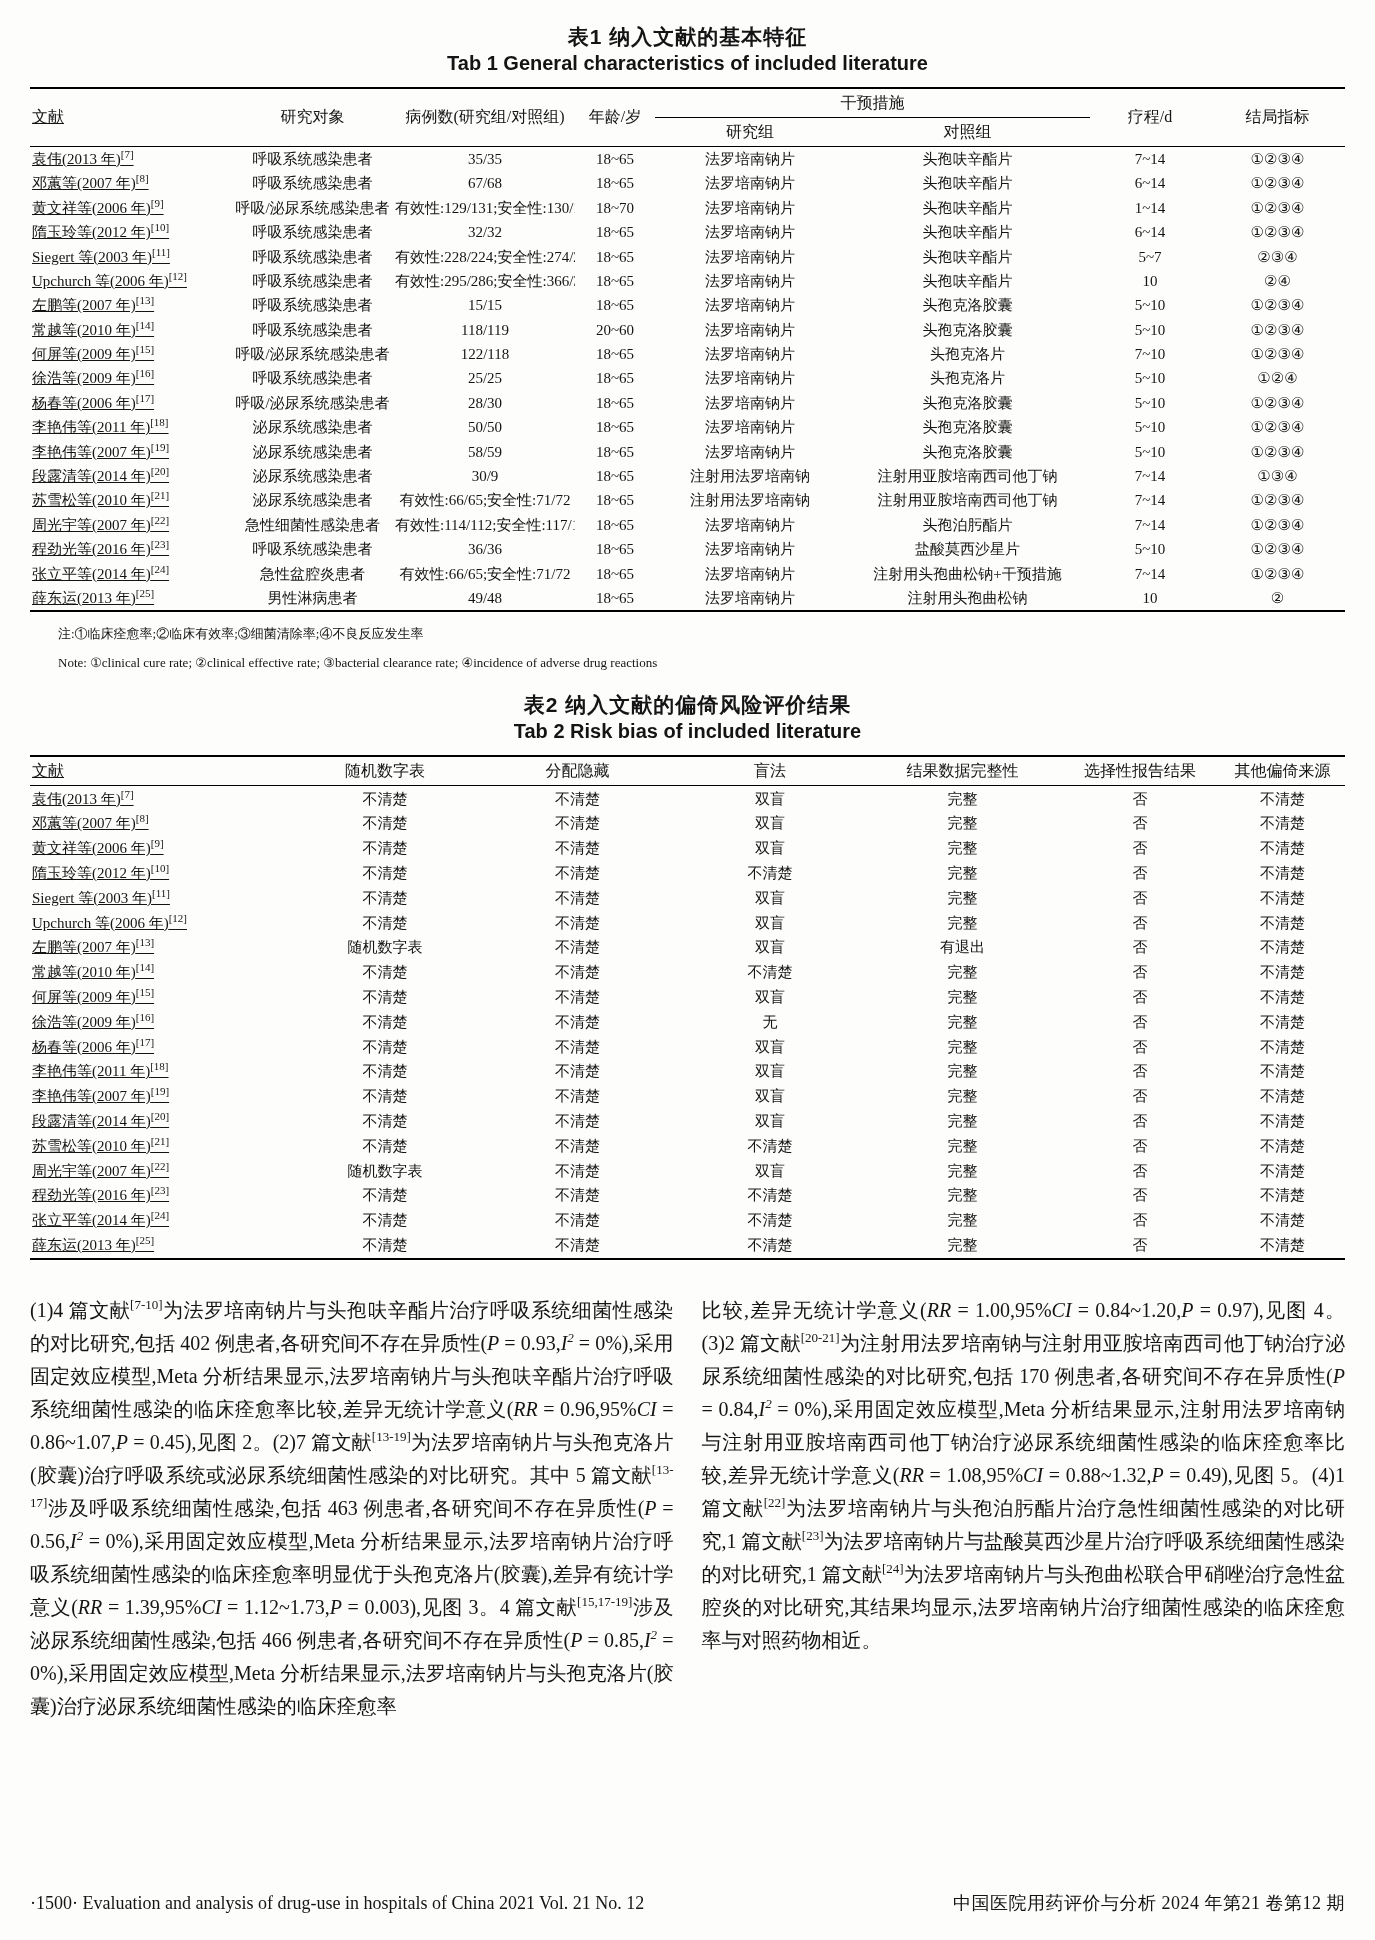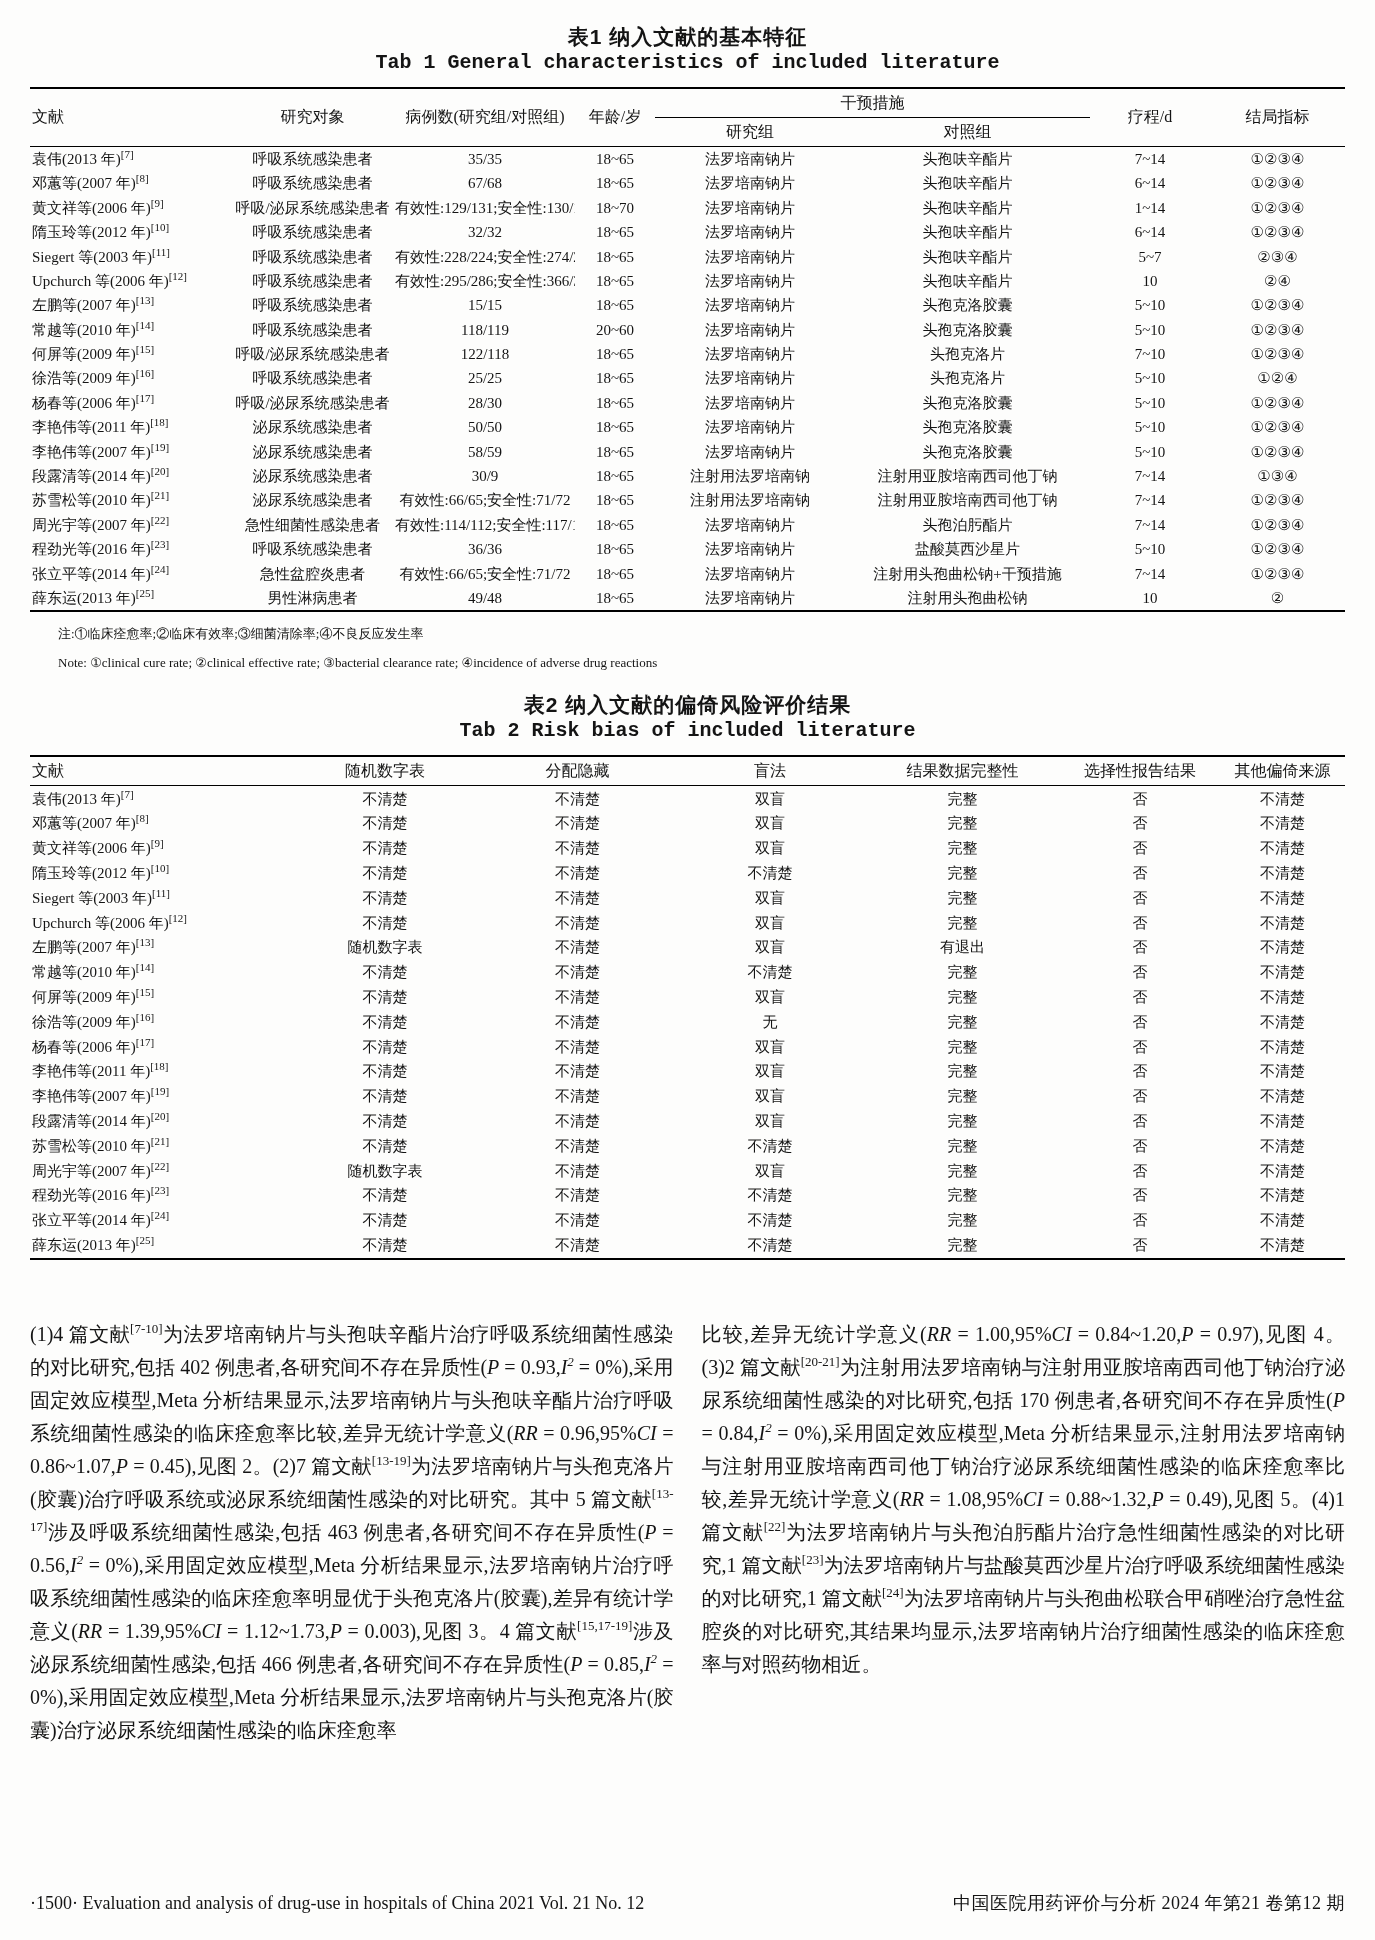--- a/index.html
+++ b/index.html
@@ -7,36 +7,36 @@
     position:relative;width:1375px;height:1940px;margin:0 auto;background:#fdfdfc;
     box-sizing:border-box;padding:23px 30px 0 30px;color:#141414;
     font-family:"Liberation Serif","DejaVu Serif",serif;overflow:hidden;
   }
   .tbl-title-zh{
     text-align:center;font-family:"Liberation Sans","DejaVu Sans",sans-serif;
     font-weight:bold;font-size:21px;line-height:27px;letter-spacing:1px;
   }
   .tbl-title-en{
     text-align:center;font-weight:bold;font-size:20px;line-height:26px;margin-bottom:11px;
-    font-family:Liberation Mono, monospace;
+    font-family:Liberation Sans, sans-serif;
   }
   table{border-collapse:collapse;width:1315px;table-layout:fixed;}
   table.tbl{border-top:2.5px solid #000;border-bottom:2.5px solid #000;}
   .tbl thead{border-bottom:1.6px solid #000;}
   .tbl th{font-weight:normal;font-size:16px;height:28px;padding:0;text-align:center;
           vertical-align:middle;overflow:hidden;white-space:nowrap;}
   .tbl td{font-size:15px;height:24.4px;padding:0;text-align:center;vertical-align:middle;
           overflow:hidden;white-space:nowrap;line-height:1.1;}
   #table2 td{height:24.8px;}
-  .tbl th.left,.tbl td.left{text-align:left;padding-left:2px;}
+  .tbl th.left,.tbl td.left{text-align:left;padding-left:2px;text-decoration:underline;}
   .spanner{border-bottom:1.2px solid #000;}
   sup{font-size:11px;line-height:0;}
   .notes{margin:7px 0 0 28px;font-size:13px;line-height:29px;}
   .t2-block{margin-top:14px;}
-  .bodytext{margin-top:58px;display:flex;gap:28px;}
+  .bodytext{margin-top:34px;display:flex;gap:28px;}
   .colmn{width:643.5px;font-size:20px;line-height:33px;text-align:justify;
          text-justify:inter-ideograph;}
   .colmn p{margin:0;}
   .colmn sup{font-size:13px;}
   .colmn i{font-style:italic;}
   .footer{position:absolute;left:30px;right:30px;top:1891px;display:flex;
           justify-content:space-between;font-size:18px;line-height:24px;gap:36px;}
   .footer .fr{letter-spacing:0.5px;}
 </style>
 </head>

